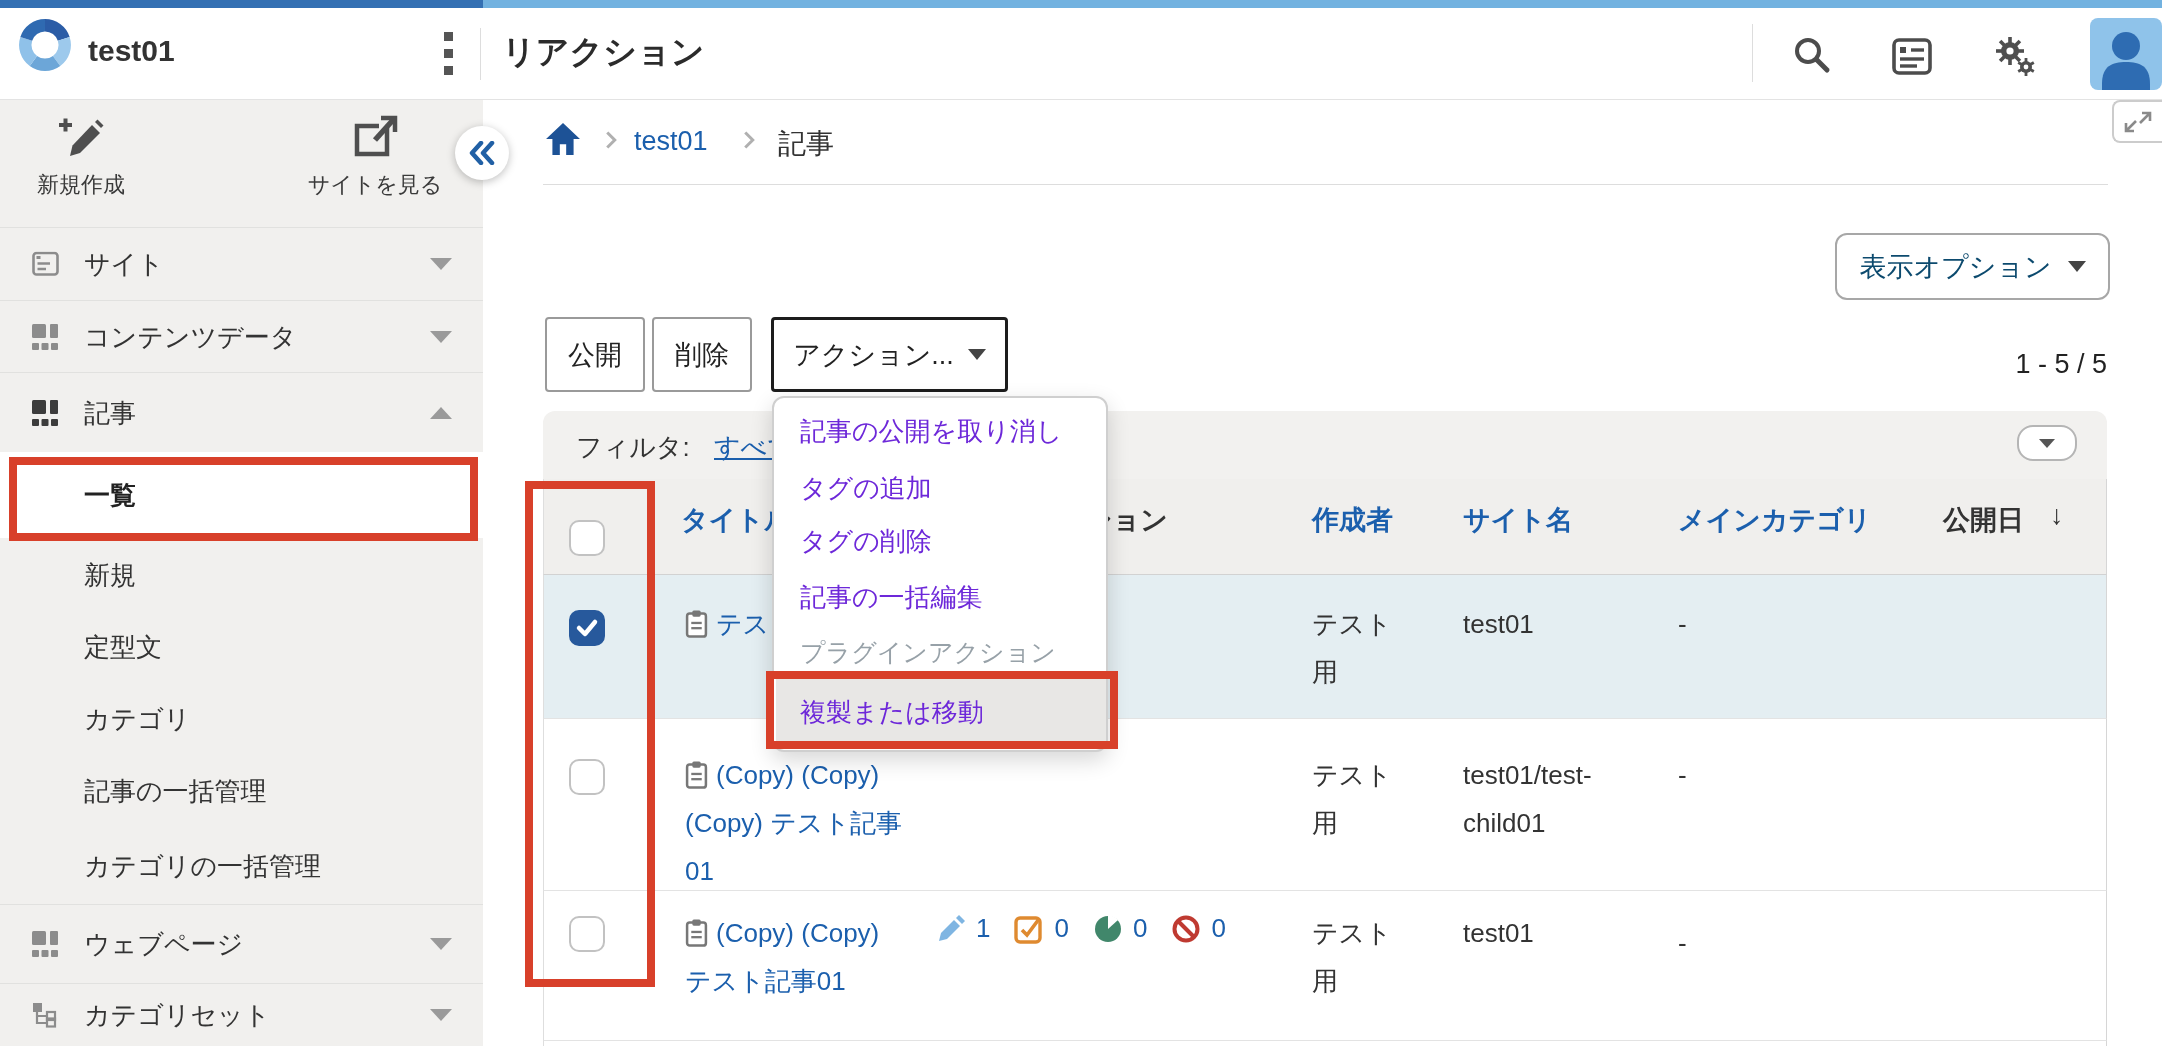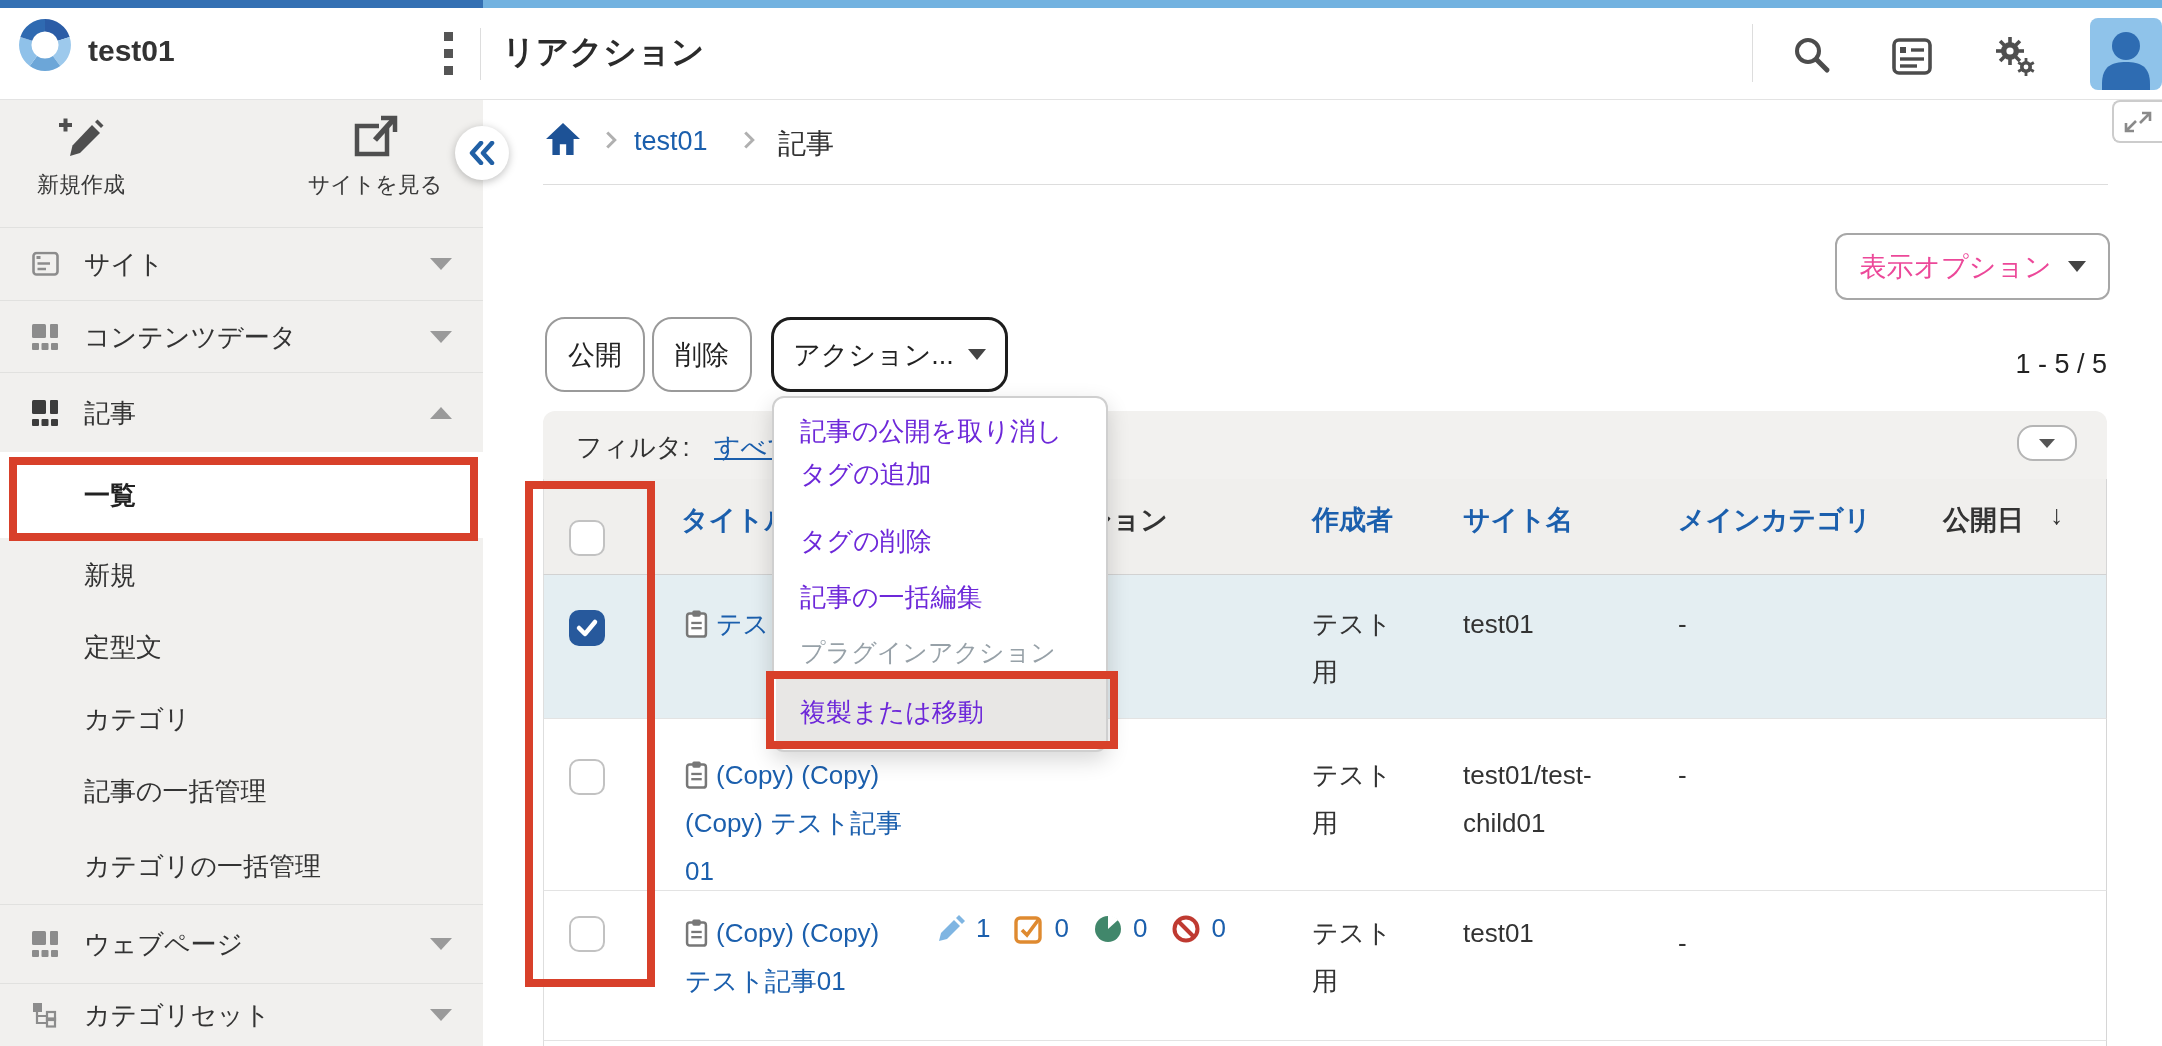--- a/index.html
+++ b/index.html
@@ -76,26 +76,26 @@
   #bc-site { left:634px; top:126px; font-size:27px; color:#1b5fad; cursor:pointer; }
   #bc-current { left:778px; top:125px; font-size:28px; color:#333; }
   #bc-divider { left:543px; top:184px; width:1565px; height:1px; background:#ddd; }
   #expand-corner { left:2112px; top:100px; width:50px; height:43px; background:#fff;
     border:2px solid #ccc; border-right:none; border-radius:8px 0 0 8px;
     display:flex; align-items:center; justify-content:center; cursor:pointer; }
 
   #display-options { left:1835px; top:233px; width:275px; height:67px; background:#fff;
     border:2px solid #a7a7a7; border-radius:12px; cursor:pointer;
     display:flex; align-items:center; justify-content:center; gap:16px; }
-  #display-options .lbl { font-size:27px; color:#ec4899; }
+  #display-options .lbl { font-size:27px; color:#0c4a6e; }
   .tri-down { width:0; height:0; border-left:9px solid transparent;
               border-right:9px solid transparent; border-top:11px solid #444; }
 
   .toolbar-btn { position:absolute; top:317px; height:75px; background:#fff;
-    border:2px solid #9a9a9a; border-radius:20px; cursor:pointer;
+    border:2px solid #9a9a9a; border-radius:4px; cursor:pointer;
     display:flex; align-items:center; justify-content:center; gap:14px;
     font-size:27px; color:#222; }
   #btn-publish { left:545px; width:100px; }
   #btn-delete  { left:652px; width:100px; }
   #btn-actions { left:771px; width:237px; border:3px solid #1d1d1d; }
 
   #result-count { left:1907px; top:349px; width:200px; text-align:right;
                   font-size:27px; color:#222; }
 
   #filter-bar { left:543px; top:411px; width:1564px; height:68px; background:#f2f1ef;
@@ -130,21 +130,21 @@
   .reactions { position:absolute; left:392px; display:flex; align-items:center; gap:10px; }
   .reactions .num { font-size:26px; color:#1b5fad; margin-right:14px; }
 
   
   #action-menu { left:772px; top:396px; width:336px; height:356px; background:#fff;
     border:2px solid #cfcfcf; border-radius:12px; z-index:30;
     box-shadow:0 8px 22px rgba(0,0,0,.16); }
   .menu-item { position:absolute; left:2px; width:330px; height:55px; padding-left:24px;
     display:flex; align-items:center; font-size:26px; color:#6d28d9; cursor:pointer;
     white-space:nowrap; }
-  #mi-0 { top:6px; } #mi-1 { top:49px; } #mi-2 { top:116px; } #mi-3 { top:172px; }
+  #mi-0 { top:6px; } #mi-1 { top:63px; } #mi-2 { top:116px; } #mi-3 { top:172px; }
   #mi-section { top:227px; color:#97a1a8; font-size:25px; cursor:default; }
   #mi-highlight { top:279px; height:70px; background:#e8e7e5; }
 </style>
 </head>
 <body>
 
 <div class="abs" id="strip-dark"></div>
 <div class="abs" id="strip-light"></div>
 
 <div class="abs" id="header">

